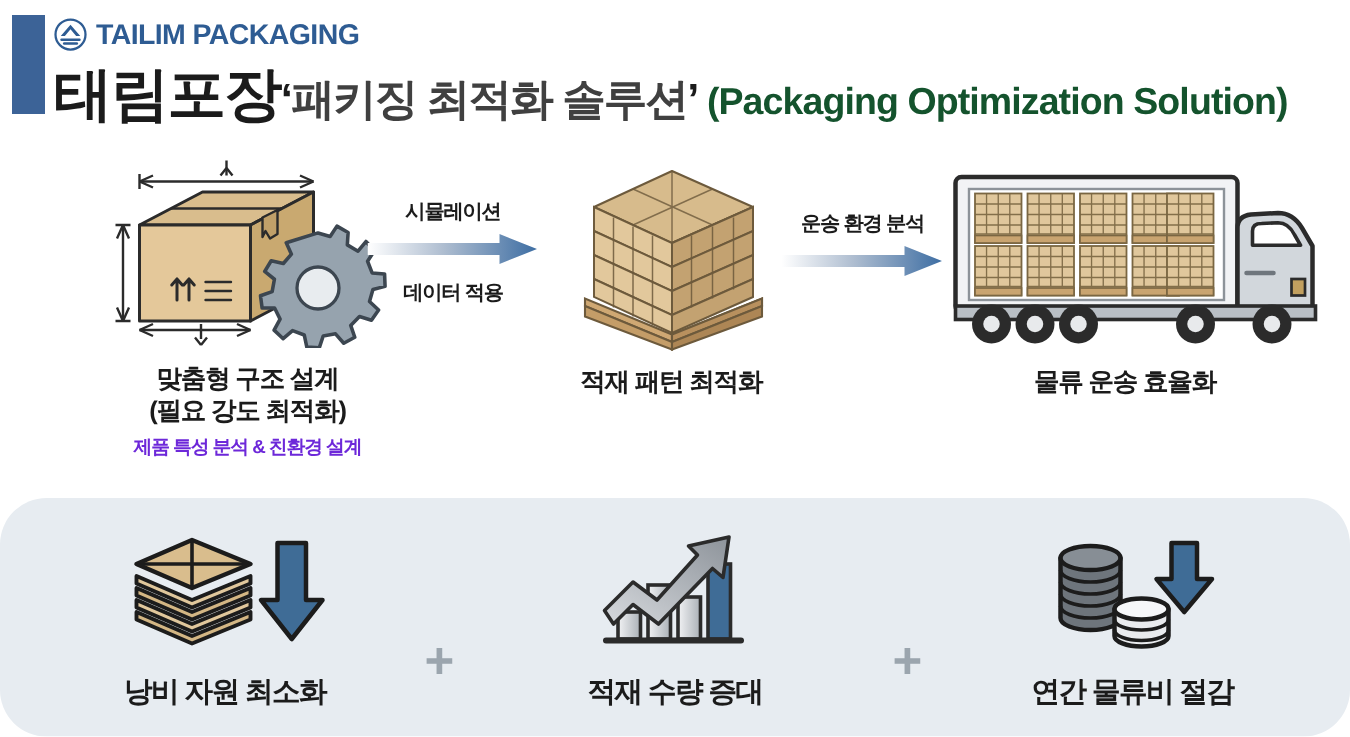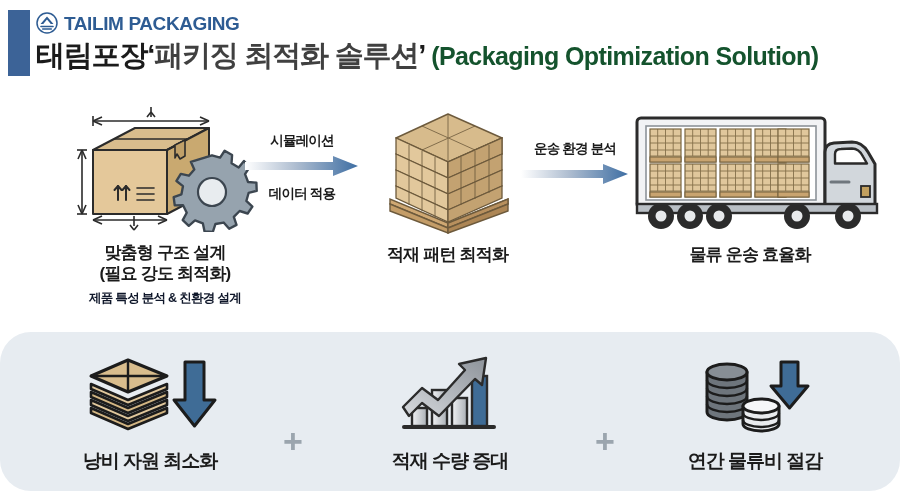--- a/index.html
+++ b/index.html
@@ -55,21 +55,21 @@
 
   .title-row {
     position: absolute;
     left: 36px; top: 36px;
     display: flex;
     align-items: baseline;
     white-space: nowrap;
   }
 
   .title-ko-dark {
-    font-size: 29px;
+    font-size: 39px;
     font-weight: bold;
     color: #1b1b1b;
     letter-spacing: -1.2px;
   }
 
   .title-quote {
     font-size: 29px;
     font-weight: bold;
     color: #1b1b1b;
     letter-spacing: -1px;
@@ -113,21 +113,21 @@
     font-weight: bold;
     color: #1b1b1b;
     letter-spacing: -0.8px;
     line-height: 1.26;
     white-space: nowrap;
   }
 
   .step-sub {
     font-size: 12.5px;
     font-weight: bold;
-    color: #0f172a;
+    color: #6d28d9;
     letter-spacing: -0.7px;
     margin-top: 5px;
     white-space: nowrap;
   }
 
   
   #step-design { left: 40px; top: 12px; width: 250px; }
   
   #step-pallet { left: 360px; top: 12px; width: 175px; }
   

